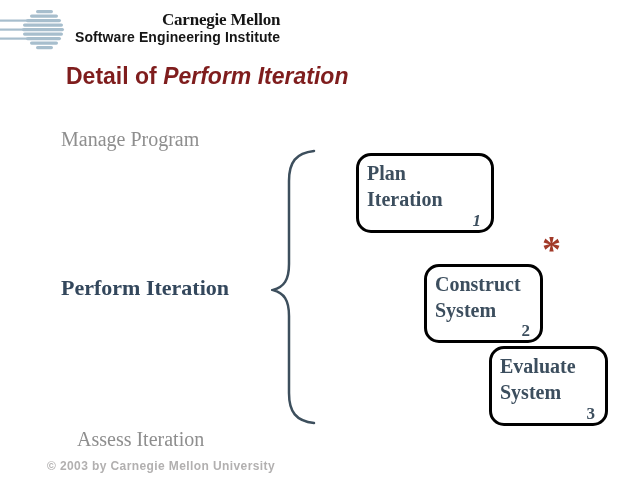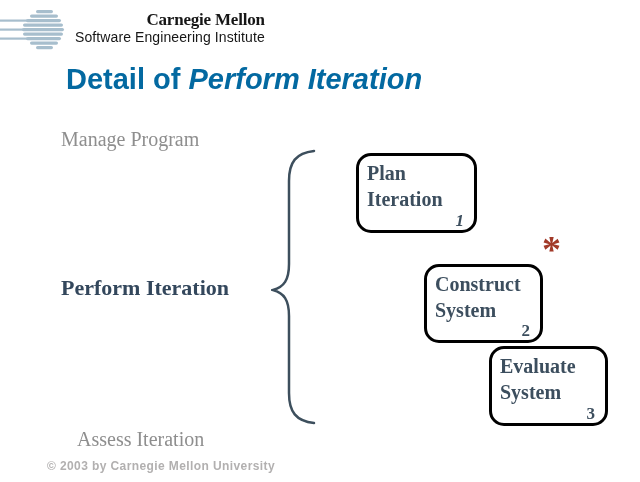--- a/index.html
+++ b/index.html
@@ -14,29 +14,29 @@
   
   .logo-graphic { position:absolute; left:0px; top:4px; }
   .logo-text { position:absolute; left:75px; top:11px;text-align:right; }
   .logo-org {
     font-family:"Liberation Serif", serif;
     font-weight:bold; font-size:17px; color:#161616;
     letter-spacing:-0.2px; line-height:18px;
   }
   .logo-inst {
     font-family:"Liberation Sans", sans-serif;
-    font-weight:normal; font-size:14px; color:#161616;
+    font-weight:bold; font-size:14px; color:#161616;
     line-height:16px; letter-spacing:0.1px;
   }
 
   
   .title {
     position:absolute; left:66px; top:63px;
     font-family:"Liberation Sans", sans-serif;
-    font-weight:bold; font-size:29px; color:#0369a1;
+    font-weight:bold; font-size:23px; color:#7f1d1d;
     white-space:nowrap; letter-spacing:0px;
   }
   .title .em { font-style:italic; }
 
   
   .label-gray {
     position:absolute; left:61px;
     font-family:"Liberation Serif", serif;
     font-size:20px; color:#8E8E8E; white-space:nowrap;
   }
@@ -58,21 +58,21 @@
     box-sizing:border-box;
     font-family:"Liberation Serif", serif;
     font-weight:bold; font-size:20px; color:#3C4E5E;
     padding:4px 6px 0 8px; line-height:26px;
   }
   .pbox .num {
     position:absolute; right:10px; bottom:1px;
     font-size:17px; line-height:17px;
   }
   .pbox .num.ital { font-style:italic; }
-  .box-plan      { left:356px; top:153px; width:121px; height:80px;padding-left:8px; }
+  .box-plan      { left:356px; top:153px; width:138px; height:80px;padding-left:8px; }
   .box-construct { left:424px; top:264px; width:119px; height:79px; }
   .box-evaluate  { left:489px; top:346px; width:119px; height:80px; }
 
   .asterisk {
     position:absolute; left:542px; top:230px;
     font-family:"Liberation Serif", serif;
     font-weight:bold; font-size:38px; line-height:1;
     color:#A23A29;
   }
 

